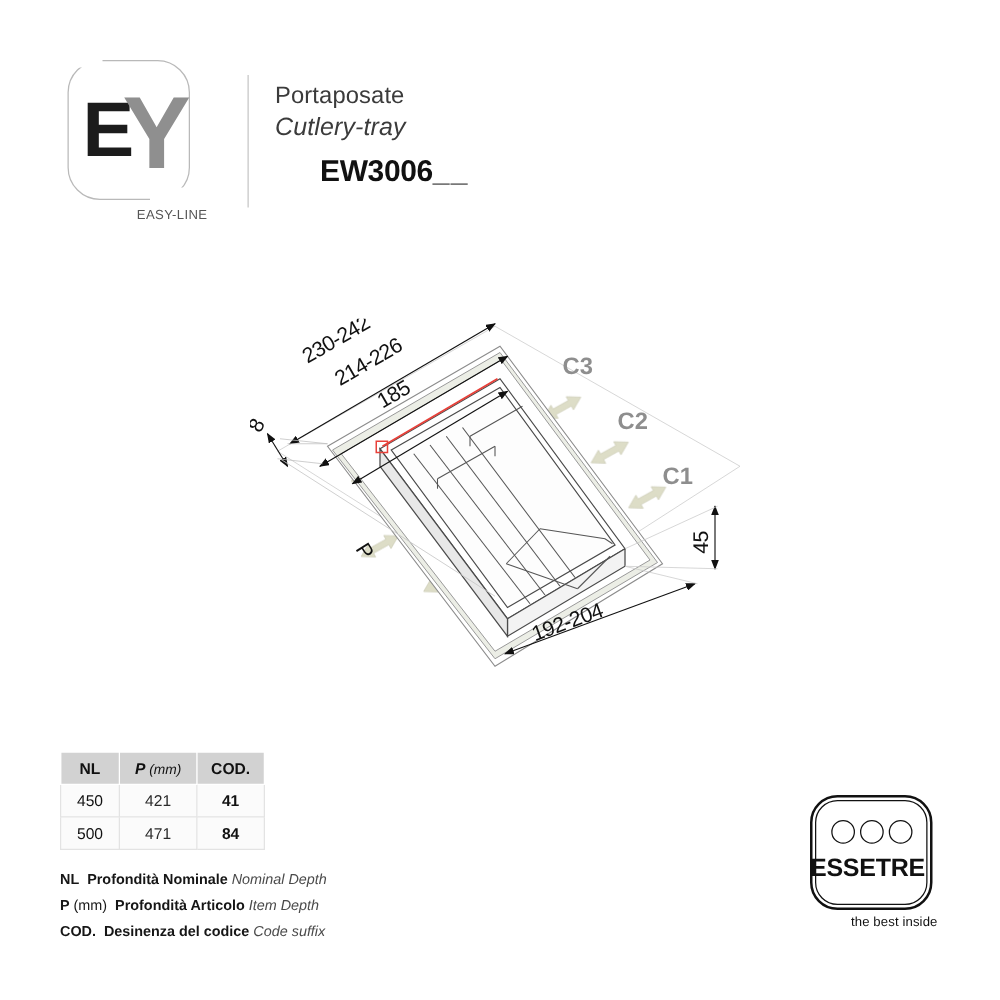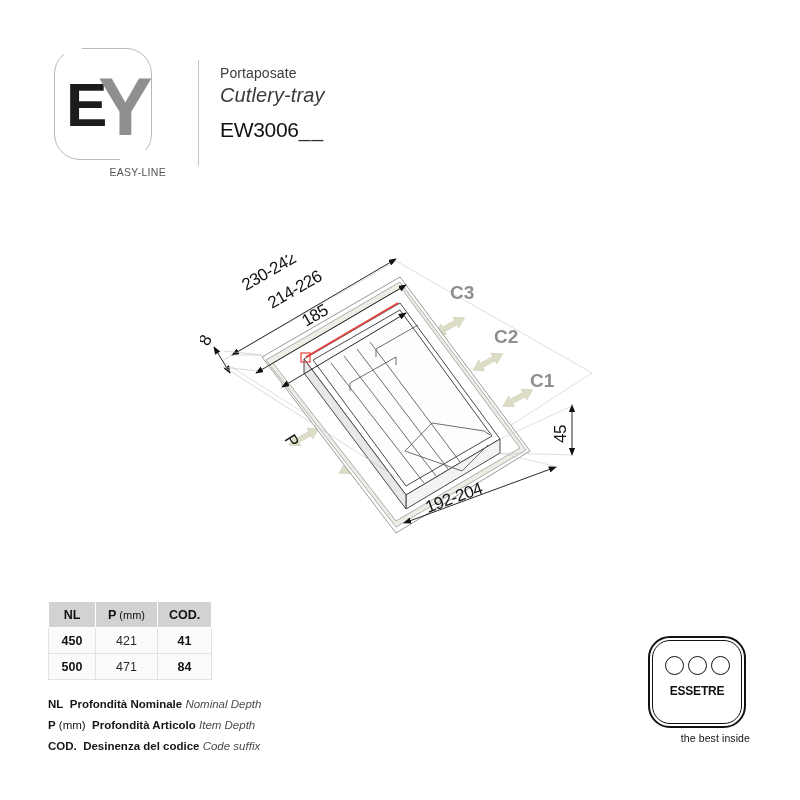--- a/index.html
+++ b/index.html
@@ -98,38 +98,39 @@
     height: 106px;
     background: #c6c6c6;
   }
   #title-block {
     position: absolute;
     left: 172px;
     top: 18px;
     width: 240px;
   }
   .title-it {
-    font-size: 14px;
+    font-size: 19px;
     color: #3b3b3b;
     line-height: 1.32;
     letter-spacing: 0.1px;
   }
   .title-en {
     font-size: 20px;
     color: #3b3b3b;
     font-style: italic;
     line-height: 1.32;
     letter-spacing: 0.1px;
   }
   .product-code {
     margin-top: 9px;
-    font-size: 21px;
-    font-weight: 400;
+    font-size: 24px;
+    font-weight: 700;
     color: #111111;
     letter-spacing: -0.3px;
+    margin-left: 36px;
   }
   .product-code .suffix {
     letter-spacing: 1px;
     color: #333333;
   }
 
   
   #drawing {
     position: absolute;
     left: 200px;
@@ -170,23 +171,23 @@
     background: #d2d2d2;
     color: #111111;
     font-weight: 700;
   }
   #spec-table th .unit { font-weight: 400; font-size: 11px; }
   #spec-table td {
     background: #fbfbfb;
     border: 1px solid #e3e3e3;
   }
   .col-nl { width: 47px; }
-  .col-p  { width: 62px; }
+  .col-p  { width: 62px; font-style: italic; }
   .col-cod{ width: 54px; }
-  td.cell-nl  { font-weight: 700; color: #111; }
+  td.cell-nl  { font-weight: 400; color: #111; }
   td.cell-p   { font-weight: 400; color: #2b2b2b; margin-top: 40px; }
   td.cell-cod { font-weight: 700; color: #111; }
 
   
   #legend {
     position: absolute;
     left: 48px;
     top: 694px;
     width: 330px;
   }
@@ -236,22 +237,22 @@
   .es-dot {
     width: 19px; height: 19px;
     border: 1.8px solid #111111;
     border-radius: 50%;
     box-sizing: border-box;
   }
   .es-name {
     position: absolute;
     left: 0; top: 48px;
     width: 98px;
-    text-align: center;
-    font-size: 12px;
+    text-align: left;
+    font-size: 20px;
     font-weight: 700;
     color: #111111;
     letter-spacing: -0.2px;
   }
   .es-tag {
     position: absolute;
     left: -4px; top: 96px;
     width: 106px;
     text-align: right;
     font-size: 10.5px;

